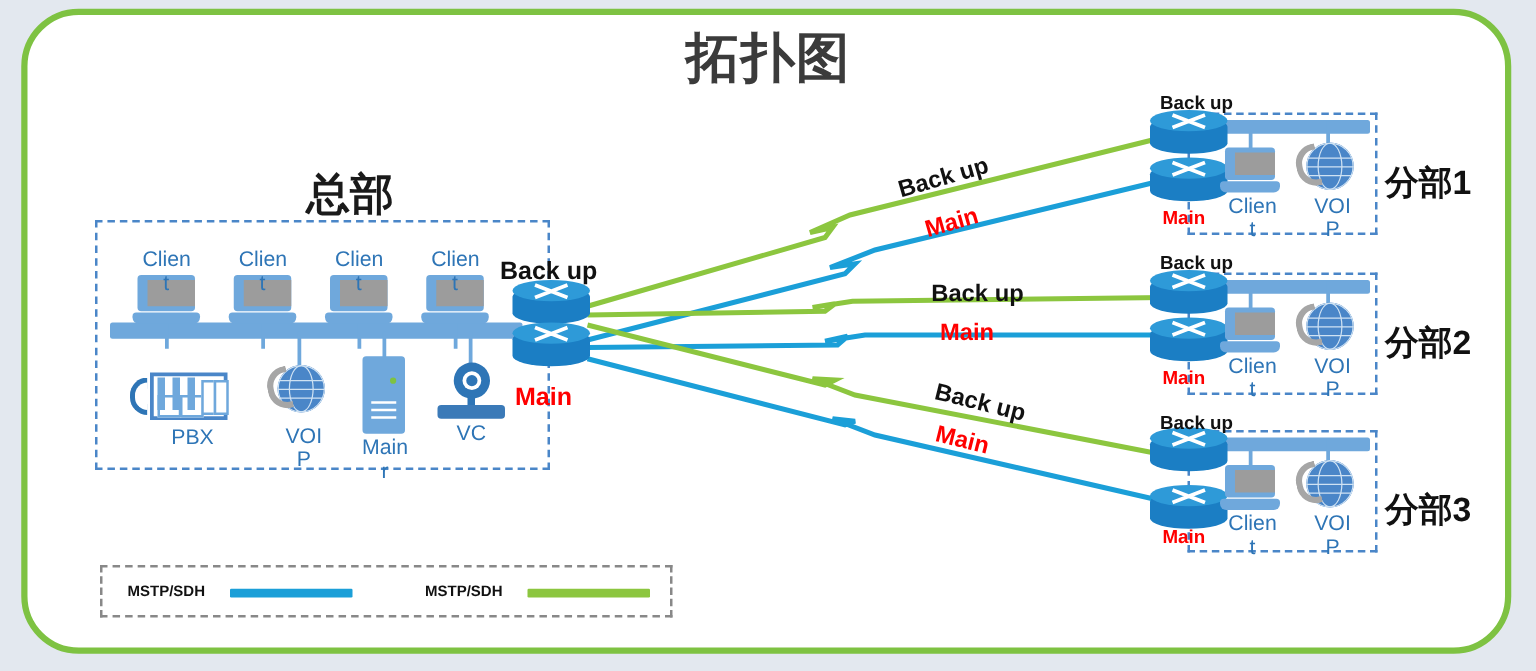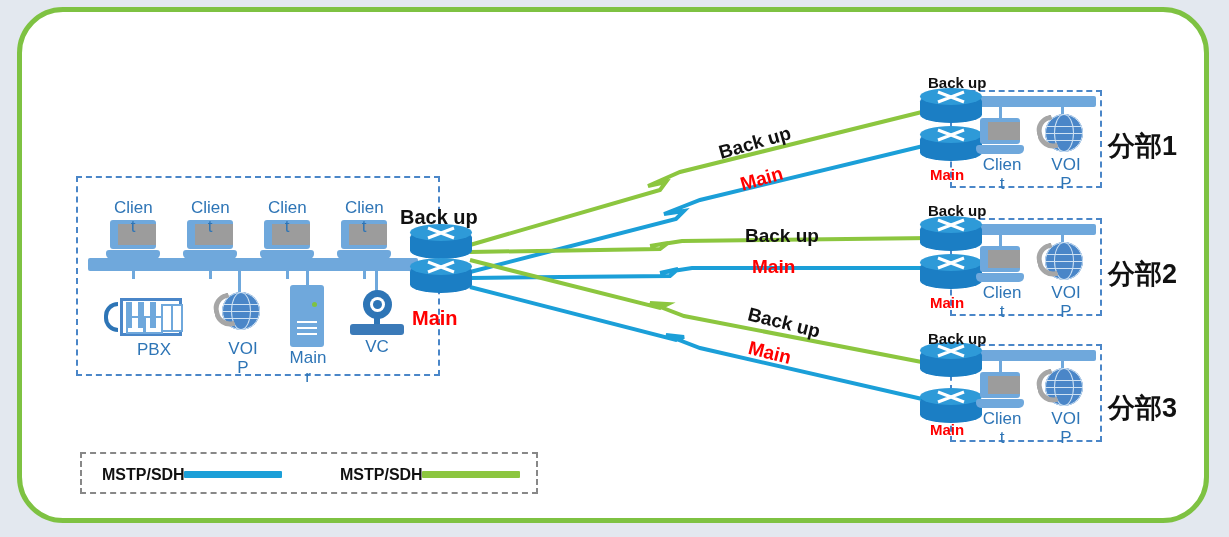--- a/index.html
+++ b/index.html
@@ -285,21 +285,21 @@
   
   #legend {
     position: absolute;
     left: 80px; top: 452px;
     width: 458px; height: 42px;
     border: 2px dashed #888888;
     box-sizing: border-box;
   }
   .legend-text {
     position: absolute;
-    font-size: 16px;
+    font-size: 12px;
     font-weight: bold;
     color: #111111;
     white-space: nowrap;
   }
   .legend-swatch {
     position: absolute;
     height: 7px;
     border-radius: 1px;
   }
 </style>
@@ -315,21 +315,23 @@
     <polyline points="470,245 660,190 666,182 648,186 680,172 930,110" fill="none" stroke="#8cc63f" stroke-width="4"></polyline>
     <polyline points="470,272 676,219 684,211 664,214 700,200 944,141" fill="none" stroke="#1b9fd8" stroke-width="4"></polyline>
 
     <polyline points="470,252 660,249 668,243 650,246 682,241 932,238" fill="none" stroke="#8cc63f" stroke-width="4"></polyline>
     <polyline points="470,278 670,276 678,269 660,273 692,268 944,268" fill="none" stroke="#1b9fd8" stroke-width="4"></polyline>
 
     <polyline points="470,260 660,308 668,304 650,303 684,316 932,364" fill="none" stroke="#8cc63f" stroke-width="4"></polyline>
     <polyline points="470,287 676,340 684,337 666,335 700,348 944,404" fill="none" stroke="#1b9fd8" stroke-width="4"></polyline>
   </svg>
 
-
+  <div id="page-title">拓扑图</div>
+
+  <div id="hq-title">总部</div>
   <div id="hq-box"></div>
   <div id="hq-bus"></div>
 
   <div class="abs" style="left:106px; top:220px;">
     <div class="laptop" style="left:0; top:0;">
       <div class="lid">
           <div class="screen"></div>
         </div>
         <div class="base"></div>
     </div>

